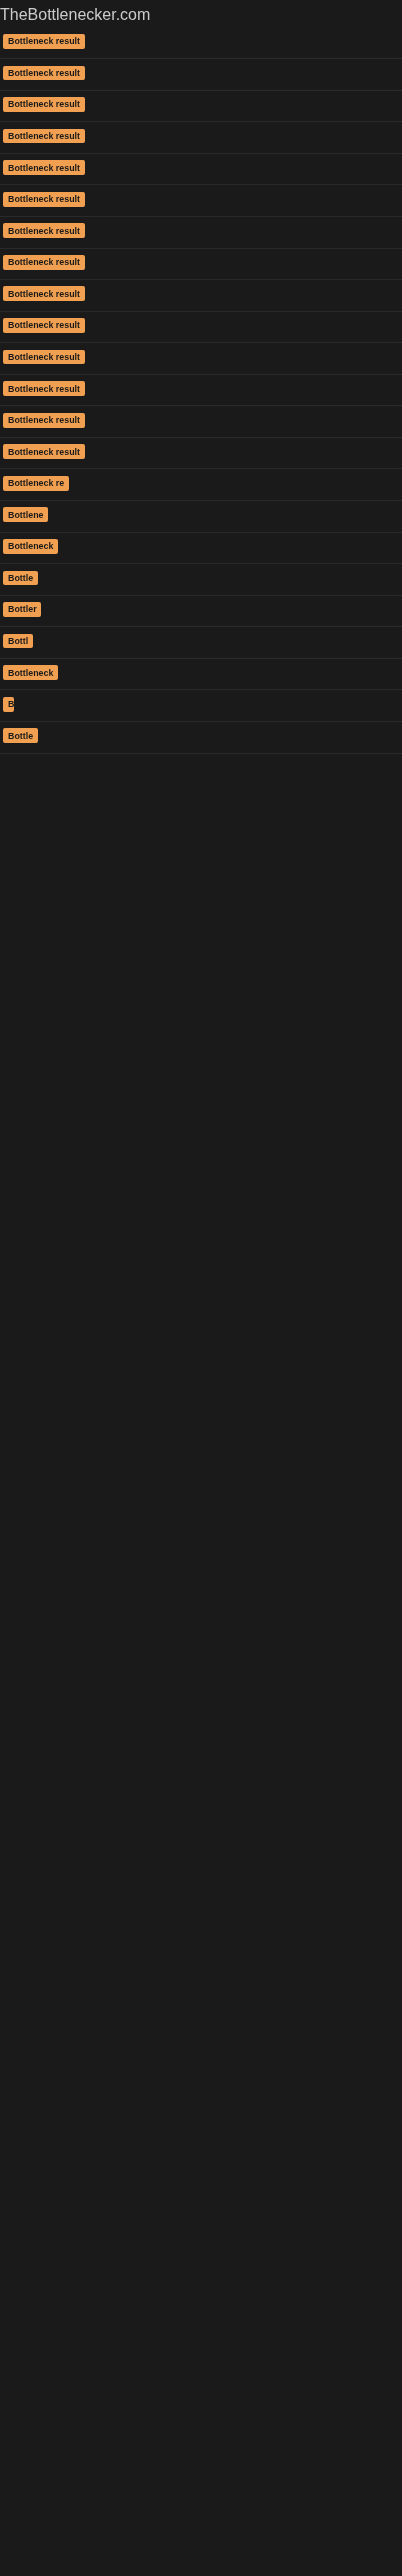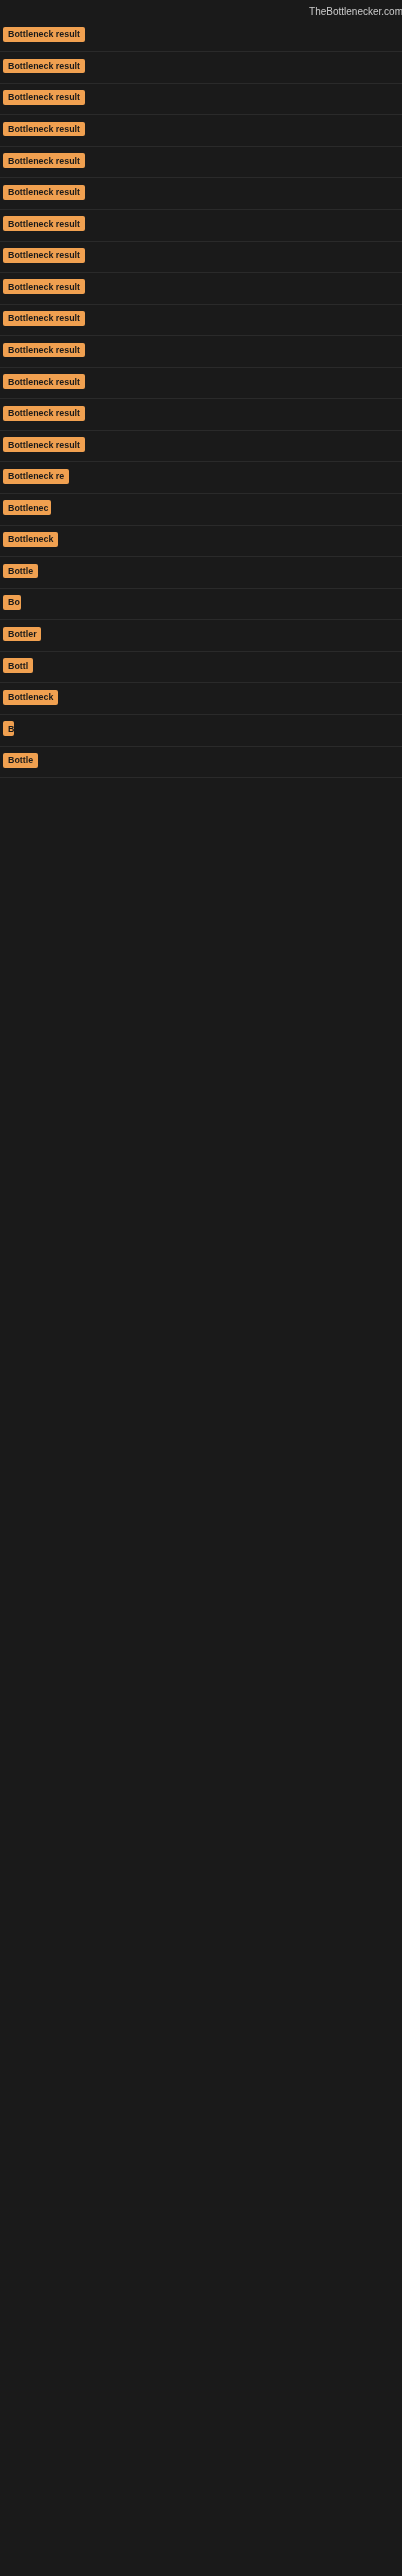--- a/index.html
+++ b/index.html
@@ -10,23 +10,23 @@
 
     body {
       width: 403px;
       min-height: 2576px;
       background-color: #1a1a1a;
       font-family: Arial, sans-serif;
       position: relative;
     }
 
     .site-title {
-      text-align: right;
+      text-align: left;
       color: #cccccc;
-      font-size: 10px;
+      font-size: 16px;
       padding: 6.4px 0 3.2px 0;
       font-weight: normal;
     }
 
     .bottleneck-badge {
       display: inline-block;
       background-color: #f0a050;
       color: #1a1a1a;
       font-size: 8.9px;
       font-weight: bold;
@@ -57,23 +57,22 @@
     <div class="result-row"><div class="bottleneck-badge" style="max-width: 93px;">Bottleneck result</div></div>
     <div class="result-row"><div class="bottleneck-badge" style="max-width: 93px;">Bottleneck result</div></div>
     <div class="result-row"><div class="bottleneck-badge" style="max-width: 93px;">Bottleneck result</div></div>
     <div class="result-row"><div class="bottleneck-badge" style="max-width: 93px;">Bottleneck result</div></div>
     <div class="result-row"><div class="bottleneck-badge" style="max-width: 93px;">Bottleneck result</div></div>
     <div class="result-row"><div class="bottleneck-badge" style="max-width: 93px;">Bottleneck result</div></div>
     <div class="result-row"><div class="bottleneck-badge" style="max-width: 93px;">Bottleneck result</div></div>
     <div class="result-row"><div class="bottleneck-badge" style="max-width: 93px;">Bottleneck result</div></div>
     <div class="result-row"><div class="bottleneck-badge" style="max-width: 93px;">Bottleneck result</div></div>
     <div class="result-row"><div class="bottleneck-badge" style="max-width: 71px; text-align: center;">Bottleneck re</div></div>
-    <div class="result-row"><div class="bottleneck-badge" style="max-width: 48px;">Bottlenec</div></div>
+    <div class="result-row"><div class="bottleneck-badge" style="max-width: 48px;">Bottlene</div></div>
     <div class="result-row"><div class="bottleneck-badge" style="max-width: 56px; text-align: center;">Bottleneck</div></div>
     <div class="result-row"><div class="bottleneck-badge" style="max-width: 40px;">Bottle</div></div>
-    <div class="result-row"><div class="bottleneck-badge" style="max-width: 17.7px;">Bo</div></div>
     <div class="result-row"><div class="bottleneck-badge" style="max-width: 42px;">Bottler</div></div>
     <div class="result-row"><div class="bottleneck-badge" style="max-width: 31px;">Bottl</div></div>
     <div class="result-row"><div class="bottleneck-badge" style="max-width: 55px;">Bottleneck</div></div>
     <div class="result-row"><div class="bottleneck-badge" style="max-width: 11.3px;">B</div></div>
     <div class="result-row"><div class="bottleneck-badge" style="max-width: 40px;">Bottle</div></div>
   </div>
 
 
 </body></html>

